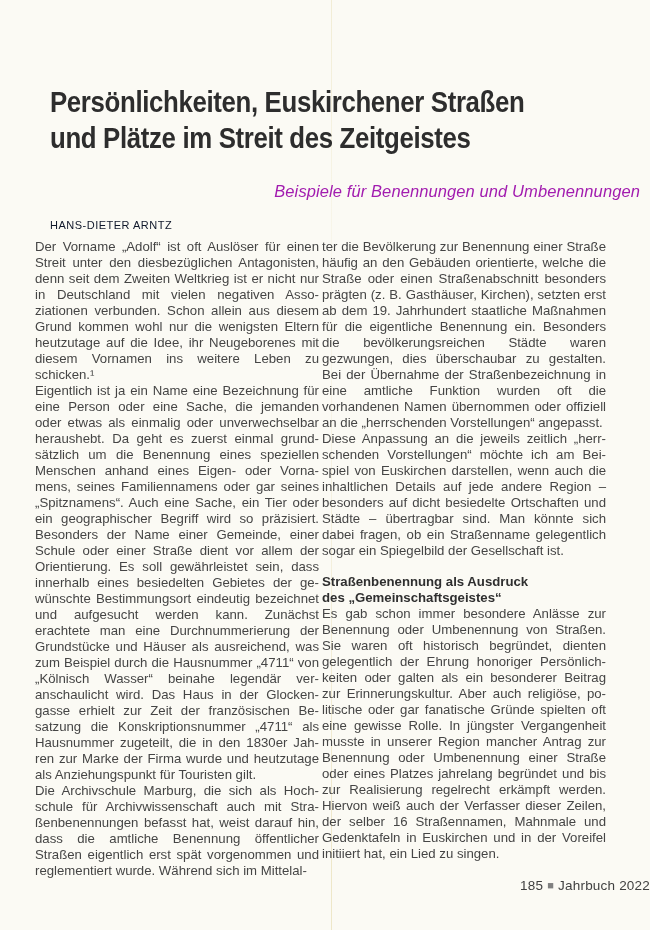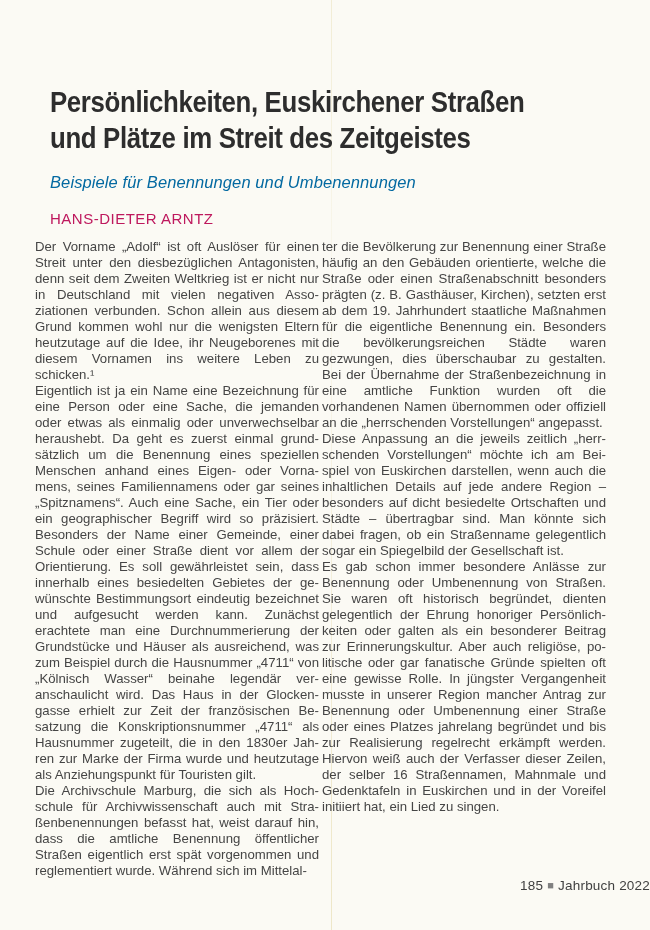--- a/index.html
+++ b/index.html
@@ -27,30 +27,31 @@
     font-weight: 700;
     line-height: 36px;
     letter-spacing: -0.4px;
     color: #2d2d2d;
     width: 700px;
     transform: scaleX(0.86);
     transform-origin: 0 0;
     white-space: nowrap;
   }
   .subtitle {
-    margin: 17px 0 0 0;
+    margin: 26px 0 0 0;
     font-style: italic;
     font-size: 16.5px;
-    color: #0369a1;
+    color: #a21caf;
     letter-spacing: 0.1px;
+    text-align: right;
   }
   .author {
     margin: 18px 0 0 0;
-    font-size: 15px;
-    color: #be185d;
+    font-size: 11px;
+    color: #0f172a;
     letter-spacing: 0.5px;
   }
 
   .columns {
     position: absolute; top: 239px; left: 35px;
     width: 583px;
     display: flex; gap: 3px;
   }
   .col { width: 284px; }
   .col p {
@@ -98,20 +99,21 @@
 
   <section class="columns">
     <div class="col">
       <p>Der Vorname „Adolf“ ist oft Auslöser für einen Streit unter den diesbezüglichen Antagonisten, denn seit dem Zweiten Weltkrieg ist er nicht nur in Deutschland mit vielen negativen Asso­ziationen verbunden. Schon allein aus diesem Grund kommen wohl nur die wenigsten Eltern heutzutage auf die Idee, ihr Neugeborenes mit diesem Vornamen ins weitere Leben zu schicken.¹</p>
       <p>Eigentlich ist ja ein Name eine Bezeichnung für eine Person oder eine Sache, die jemanden oder etwas als einmalig oder unverwechselbar heraushebt. Da geht es zuerst einmal grund­sätzlich um die Benennung eines speziellen Menschen anhand eines Eigen- oder Vorna­mens, seines Familiennamens oder gar seines „Spitznamens“. Auch eine Sache, ein Tier oder ein geographischer Begriff wird so präzisiert. Besonders der Name einer Gemeinde, einer Schule oder einer Straße dient vor allem der Orientierung. Es soll gewährleistet sein, dass innerhalb eines besiedelten Gebietes der ge­wünschte Bestimmungsort eindeutig bezeich­net und aufgesucht werden kann. Zunächst erachtete man eine Durchnummerierung der Grundstücke und Häuser als ausreichend, was zum Beispiel durch die Hausnummer „4711“ von „Kölnisch Wasser“ beinahe legendär ver­anschaulicht wird. Das Haus in der Glocken­gasse erhielt zur Zeit der französischen Be­satzung die Konskriptionsnummer „4711“ als Hausnummer zugeteilt, die in den 1830er Jah­ren zur Marke der Firma wurde und heutzutage als Anziehungspunkt für Touristen gilt.</p>
       <p>Die Archivschule Marburg, die sich als Hoch­schule für Archivwissenschaft auch mit Stra­ßenbenennungen befasst hat, weist darauf hin, dass die amtliche Benennung öffentlicher Straßen eigentlich erst spät vorgenommen und reglementiert wurde. Während sich im Mittelal-</p>
     </div>
     <div class="col">
       <p>ter die Bevölkerung zur Benennung einer Stra­ße häufig an den Gebäuden orientierte, welche die Straße oder einen Straßenabschnitt be­sonders prägten (z. B. Gasthäuser, Kirchen), setzten erst ab dem 19. Jahrhundert staatliche Maßnahmen für die eigentliche Benennung ein. Besonders die bevölkerungsreichen Städ­te waren gezwungen, dies überschaubar zu gestalten. Bei der Übernahme der Straßenbe­zeichnung in eine amtliche Funktion wurden oft die vorhandenen Namen übernommen oder offiziell an die „herrschenden Vorstellungen“ angepasst.</p>
       <p>Diese Anpassung an die jeweils zeitlich „herr­schenden Vorstellungen“ möchte ich am Bei­spiel von Euskirchen darstellen, wenn auch die inhaltlichen Details auf jede andere Region – besonders auf dicht besiedelte Ortschaften und Städte – übertragbar sind. Man könnte sich dabei fragen, ob ein Straßenname gelegentlich sogar ein Spiegelbild der Gesellschaft ist.</p>
+      <h2 class="sec-heading"><span>Straßenbenennung als Ausdruck</span><br><span>des „Gemeinschaftsgeistes“</span></h2>
       <p>Es gab schon immer besondere Anlässe zur Benennung oder Umbenennung von Straßen. Sie waren oft historisch begründet, dienten gelegentlich der Ehrung honoriger Persönlich­keiten oder galten als ein besonderer Beitrag zur Erinnerungskultur. Aber auch religiöse, po­litische oder gar fanatische Gründe spielten oft eine gewisse Rolle. In jüngster Vergangenheit musste in unserer Region mancher Antrag zur Benennung oder Umbenennung einer Straße oder eines Platzes jahrelang begründet und bis zur Realisierung regelrecht erkämpft werden. Hiervon weiß auch der Verfasser dieser Zeilen, der selber 16 Straßennamen, Mahnmale und Gedenktafeln in Euskirchen und in der Voreifel initiiert hat, ein Lied zu singen.</p>
     </div>
   </section>
 
   <footer>
     <span>185</span><span class="sq">■</span><span>Jahrbuch 2022</span>
   </footer>
 </main>
 
 </body></html>

